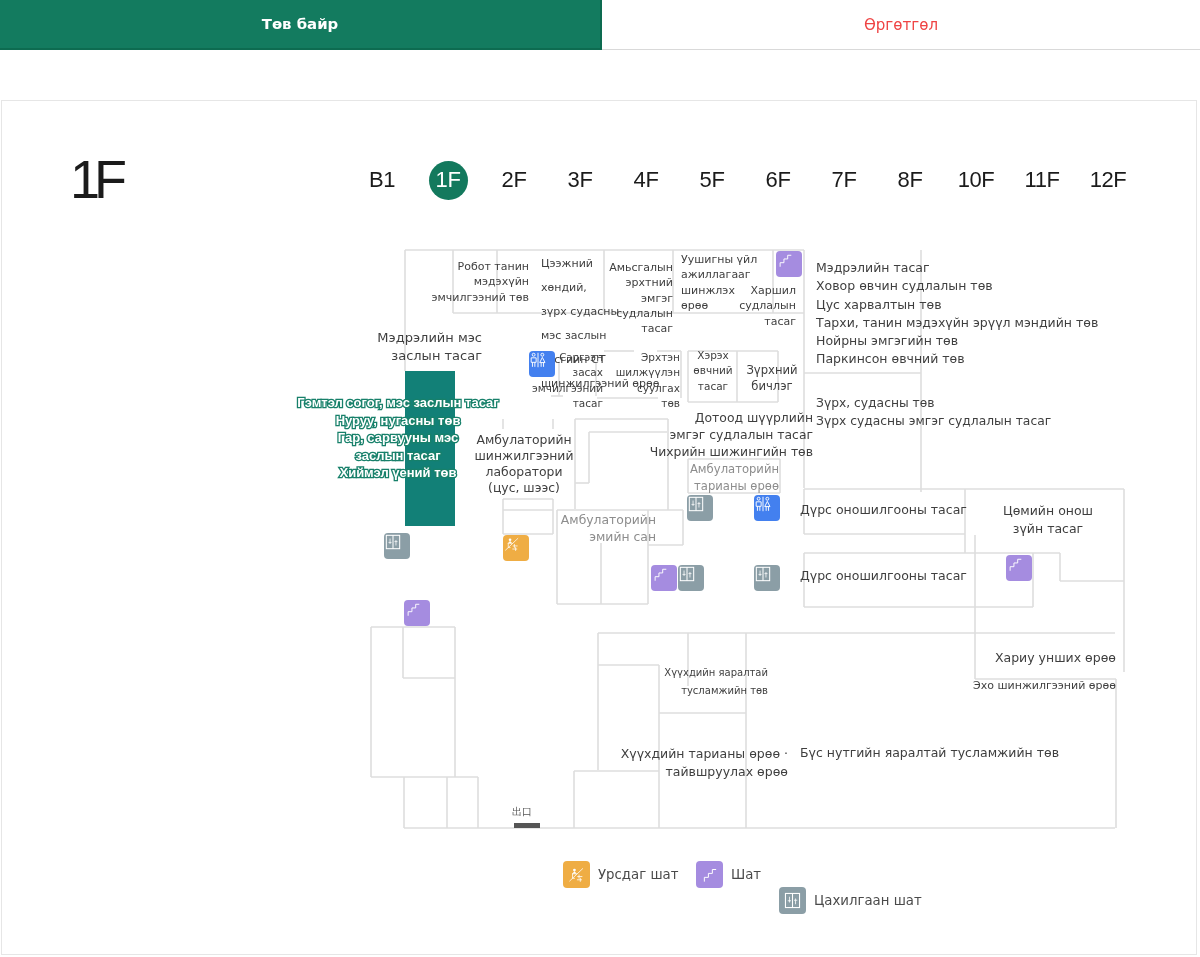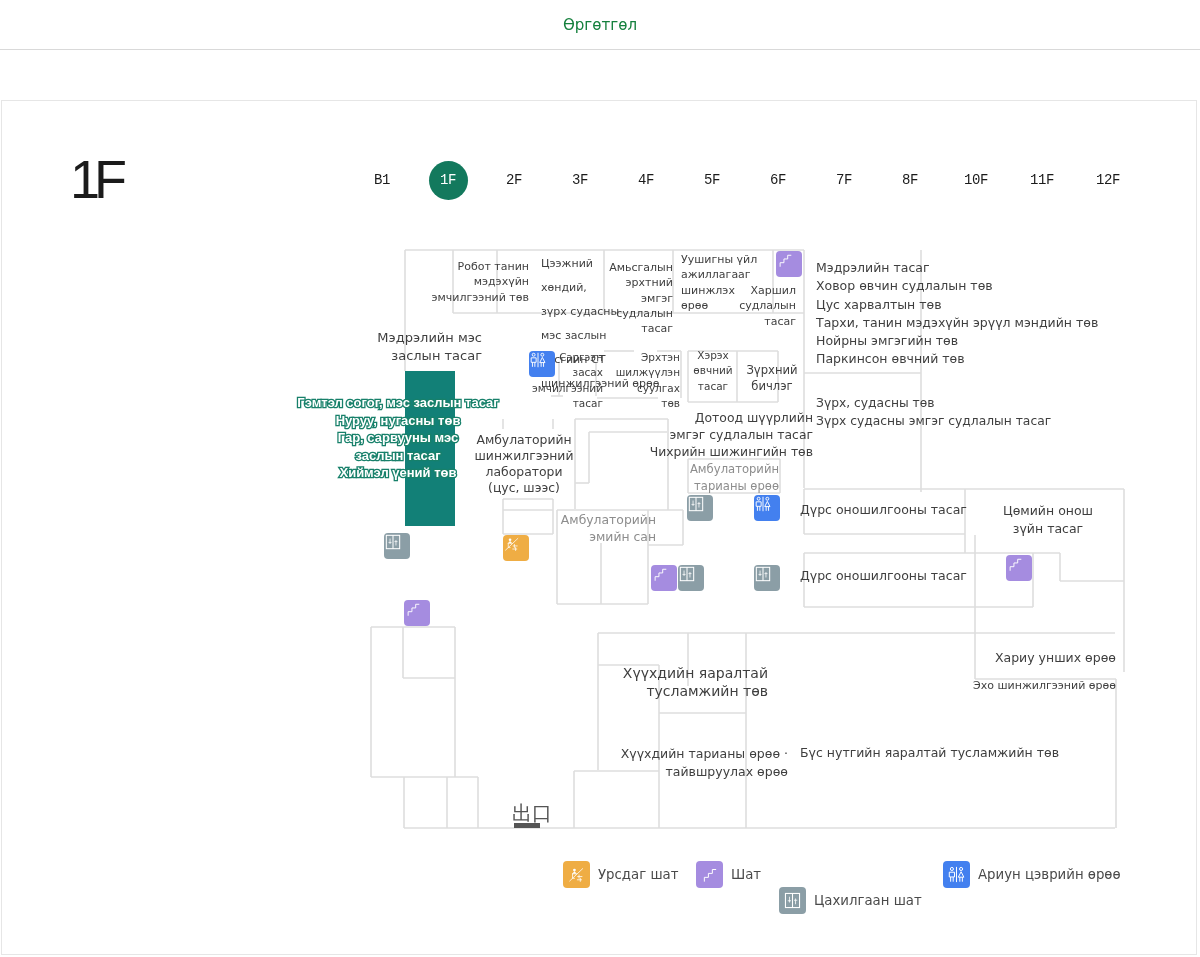--- a/index.html
+++ b/index.html
@@ -7,33 +7,33 @@
   body{width:1200px;height:957px;background:#fff;
        font-family:"DejaVu Sans","Liberation Sans",sans-serif;color:#3c3c3c;overflow:hidden;}
 
   
   .tabs{display:flex;height:50px;}
   .tab{flex:1;display:flex;align-items:center;justify-content:center;
        font-family:"DejaVu Sans","Liberation Sans",sans-serif;
        font-size:15px;box-sizing:border-box;}
   .tab.active{background:#137b5f;color:#fff;font-weight:bold;font-size:14.9px;
               flex:0 0 602px;border-right:2px solid #0d6b50;border-bottom:2px solid #0d6b50;}
-  .tab.inactive{background:#fff;color:#15803d;border-bottom:1px solid #d9d9d9;font-size:15.1px;flex:1;}
+  .tab.inactive{background:#fff;color:#ef4444;border-bottom:1px solid #d9d9d9;font-size:15.1px;flex:1;}
 
   
   .panel{position:absolute;left:1px;top:100px;width:1196px;height:855px;
          border:1px solid #e6e6e6;background:#fff;box-sizing:border-box;}
 
   .floor-title{position:absolute;left:70px;top:152px;font-size:54px;color:#1b1b1b;
                font-family:"Liberation Sans",sans-serif;font-weight:400;letter-spacing:-6px;line-height:54px;}
 
   
   .floor-sel{position:absolute;left:349px;top:160px;display:flex;align-items:center;}
-  .fs-item{width:66px;text-align:center;font-size:14px;color:#1b1b1b;letter-spacing:-0.4px;
-           font-family:Liberation Mono, monospace;
+  .fs-item{width:66px;text-align:center;font-size:22px;color:#1b1b1b;letter-spacing:-0.4px;
+           font-family:Liberation Sans, sans-serif;
            display:flex;align-items:center;justify-content:center;height:40px;}
   .fs-item .pill{width:39px;height:39px;border-radius:50%;display:flex;align-items:center;
                  justify-content:center;box-sizing:border-box;padding-bottom:1px;}
   .fs-item.sel .pill{background:#13795d;color:#fff;}
 
   
   .map{position:absolute;left:0;top:0;width:1200px;height:818px;}
   .map svg{position:absolute;left:0;top:0;}
   .lbl{position:absolute;font-family:"DejaVu Sans","Liberation Sans",sans-serif;
        font-size:12.4px;line-height:15.5px;color:#3f3f3f;white-space:pre;}
@@ -53,20 +53,21 @@
   .lg-item{position:absolute;display:flex;align-items:center;}
   .lg-item .sq{width:27px;height:27px;border-radius:4px;display:flex;align-items:center;
                justify-content:center;margin-right:8px;flex:0 0 auto;}
   .lg-item .tx{font-family:"DejaVu Sans","Liberation Sans",sans-serif;
                font-size:13.3px;color:#4a4a4a;white-space:nowrap;}
 </style>
 </head>
 <body>
 
 <div class="tabs">
+  <div class="tab active">Төв байр</div>
   <div class="tab inactive">Өргөтгөл</div>
 </div>
 
 <div class="panel"></div>
 
 <div class="floor-title">1F</div>
 
 <div class="floor-sel" id="floorsel">
     <div class="fs-item">
       <span class="pill">B1</span>
@@ -249,32 +250,32 @@
 Нойрны эмгэгийн төв
 Паркинсон өвчний төв</div>
       <div class="lbl l" style="font-size: 12.3px; line-height: 18.3px; top: 394px; left: 816px;">Зүрх, судасны төв
 Зүрх судасны эмгэг судлалын тасаг</div>
       <div class="lbl l" style="font-size: 12.5px; top: 502px; left: 800px;">Дүрс оношилгооны тасаг</div>
       <div class="lbl l" style="font-size: 12.5px; top: 568px; left: 800px;">Дүрс оношилгооны тасаг</div>
       <div class="lbl c" style="font-size: 12.5px; line-height: 18.3px; top: 502px; left: 748px; width: 600px;">Цөмийн онош
 зүйн тасаг</div>
       <div class="lbl r" style="font-size: 12.5px; top: 623px; left: 0px; width: 1116px; margin-top: 27px;">Хариу унших өрөө</div>
       <div class="lbl r" style="font-size: 11px; top: 678px; left: 0px; width: 1116px;">Эхо шинжилгээний өрөө</div>
-      <div class="lbl r" style="font-size: 14px; line-height: 18.3px; top: 664px; left: 0px; width: 768px;">Хүүхдийн яаралтай
+      <div class="lbl r" style="font-size: 10px; line-height: 18.3px; top: 664px; left: 0px; width: 768px;">Хүүхдийн яаралтай
 тусламжийн төв</div>
       <div class="lbl r" style="font-size: 12.5px; line-height: 18.3px; top: 745px; left: 0px; width: 788px;">Хүүхдийн тарианы өрөө ·
 тайвшруулах өрөө</div>
       <div class="lbl l" style="font-size: 12.5px; top: 745px; left: 800px;">Бүс нутгийн яаралтай тусламжийн төв</div>
       <div class="hl" style="left: 98px; width: 600px; top: 394px;">Гэмтэл согог, мэс заслын тасаг
 Нуруу, нугасны төв
 Гар, сарвууны мэс
 заслын тасаг
 Хиймэл үений төв</div>
       <div class="exitmark" style="left: 512px; top: 805px;">
-        <div style="font-family:Liberation Sans, sans-serif;font-size:20px;color:#555;line-height:16px;">出口</div>
+        <div style="font-family:Liberation Mono, monospace;font-size:10px;color:#555;line-height:16px;">出口</div>
         <div style="width:26px;height:5px;background:#555;margin-left:2px;margin-top:2px;"></div>
       </div>
     </div>
   <div id="mapicons">
       <div class="icon" style="left: 776px; top: 251px; width: 26px; height: 26px; background: rgb(165, 140, 224);">
         <svg width="18" height="18" viewBox="0 0 24 24" fill="none" stroke="#fff" stroke-width="1.25" stroke-linejoin="miter" stroke-linecap="butt">
           <path d="M5.5 21.0 V15.6 H10.6 V10.6 H15.6 V5.7 H20.4"></path>
         </svg>
       </div>
       <div class="icon" style="left: 529px; top: 351px; width: 26px; height: 26px; background: rgb(67, 128, 239);">
@@ -413,29 +414,13 @@
           <g fill="#fff" stroke="none">
             <path d="M7.55 7.3 h1.0 v7.3 h-1.0 z"></path>
             <path d="M6.0 11.9 h4.1 v1.0 h-4.1 z"></path>
             <path d="M15.45 9.4 h1.0 v7.3 h-1.0 z"></path>
             <path d="M13.9 11.1 h4.1 v1.0 h-4.1 z"></path>
           </g>
         </svg>
       </div>
       <div class="tx">Цахилгаан шат</div>
     </div>
-    <div class="lg-item" style="left: 943px; top: 861px;">
-      <div class="sq" style="background: rgb(67, 128, 239);">
-        <svg width="19" height="19" viewBox="0 0 24 24" fill="none" stroke="#fff" stroke-width="1.25" stroke-linejoin="round" stroke-linecap="butt">
-          <path d="M12 2.9 V21.1" stroke-linecap="round"></path>
-          <circle cx="6.2" cy="5.0" r="1.95"></circle>
-          <path d="M2.9 9.1 h6.6 v6.0 h-6.6 z"></path>
-          <path d="M4.6 15.1 V21.1"></path>
-          <path d="M7.8 15.1 V21.1"></path>
-          <circle cx="17.8" cy="5.0" r="1.95"></circle>
-          <path d="M17.8 8.5 L21.3 15.4 H14.3 Z"></path>
-          <path d="M16.2 15.4 V21.1"></path>
-          <path d="M19.4 15.4 V21.1"></path>
-        </svg>
-      </div>
-      <div class="tx">Ариун цэврийн өрөө</div>
-    </div>
   </div>
 
 </body></html>

